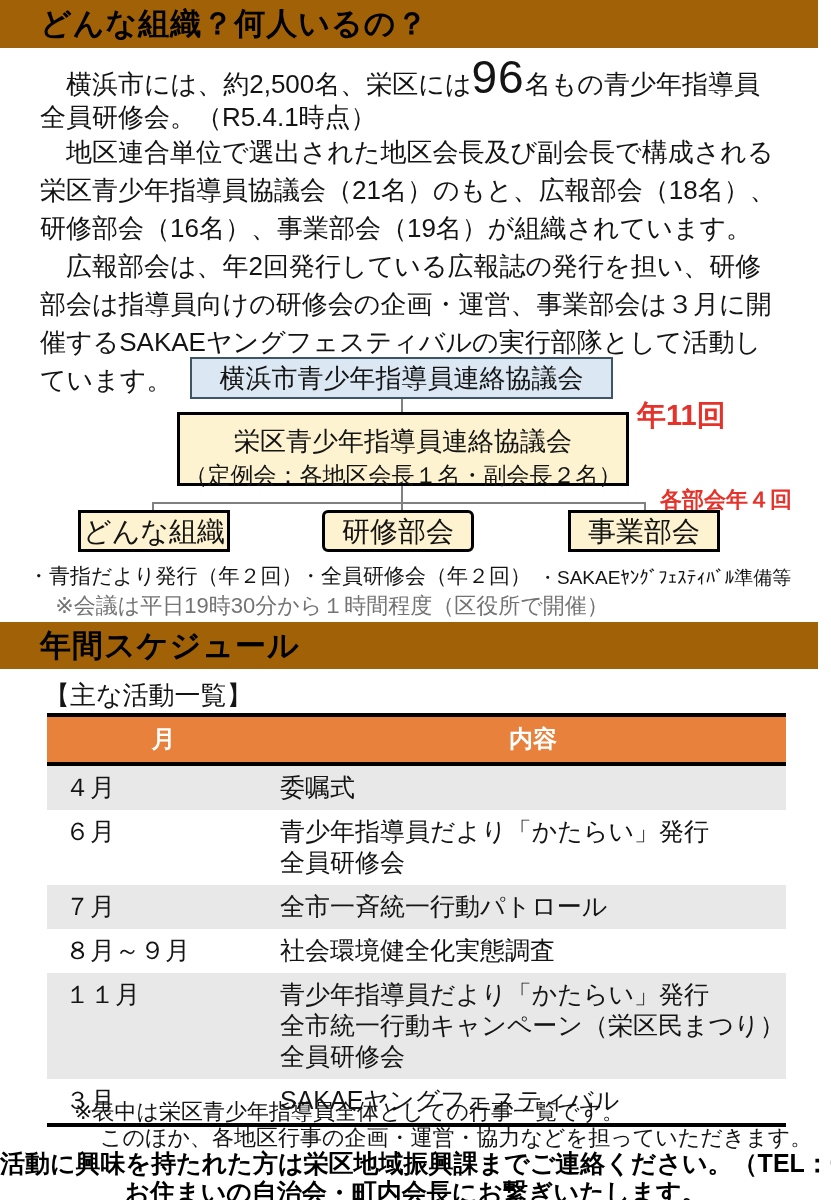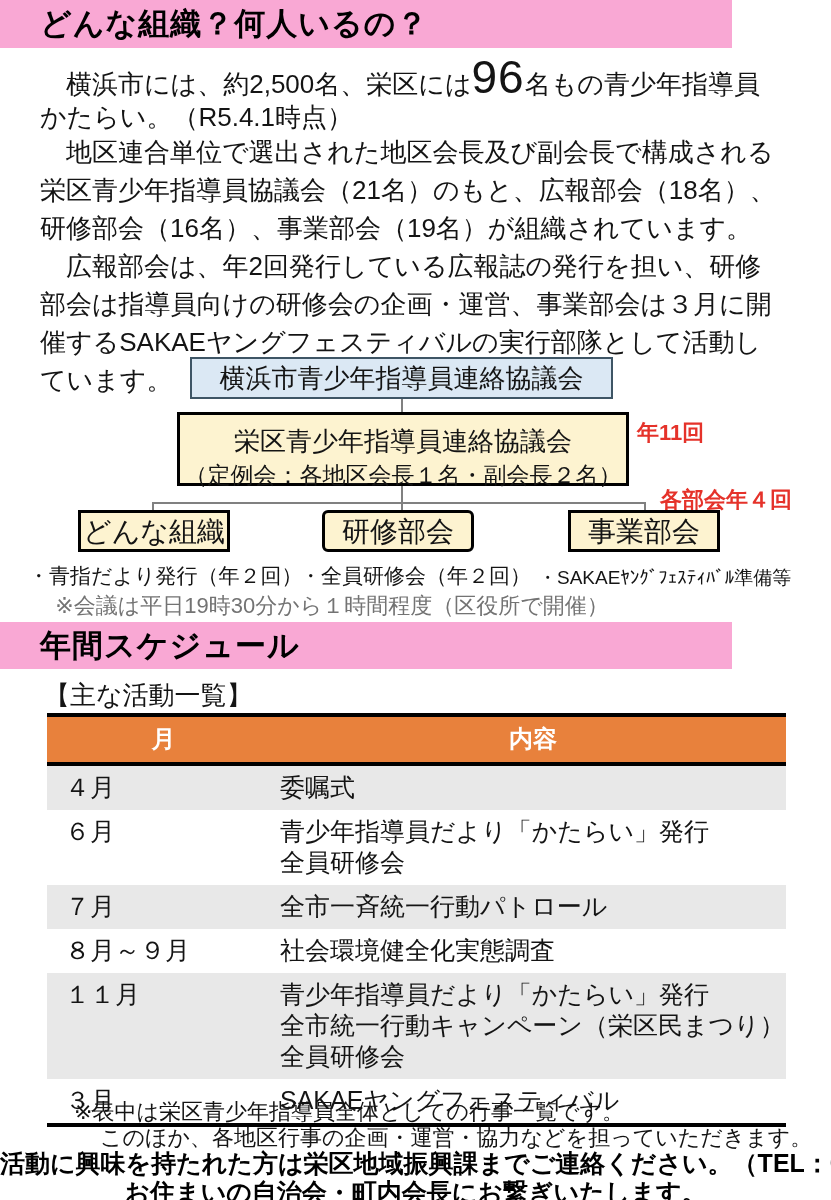--- a/index.html
+++ b/index.html
@@ -2,21 +2,21 @@
 <html lang="ja"><head>
 <meta charset="utf-8">
 <style>
   html,body { margin:0; padding:0; background:#fff; }
   .page {
     position:relative; width:831px; height:1200px; background:#ffffff;
     font-family:"Liberation Sans","DejaVu Sans",sans-serif; color:#141414;
     overflow:hidden;
   }
   
-  .band { position:absolute; left:0; width:732px; background:#f9a8d4; }
+  .band { position:absolute; left:0; width:818px; background:#a16207; }
   .band1 { top:0; height:48px; }
   .band2 { top:622px; height:47px; }
   .band-title {
     position:absolute; left:40px; top:50%; transform:translateY(-50%);
     font-size:31px; font-weight:bold; color:#000; letter-spacing:1px; white-space:nowrap;
   }
   
   .bline {
     position:absolute; left:40px; width:772px; height:40px;
     font-size:26px; line-height:38px; white-space:nowrap; color:#141414;
@@ -64,39 +64,39 @@
 
 <div class="page">
 
   <div class="band band1">
     <div class="band-title">どんな組織？何人いるの？</div>
   </div>
 
   <div class="bline" style="top:54px;">
     <span>　横浜市には、約2,500名、栄区には</span><span class="big-num">96</span><span>名もの青少年指導員</span>
   </div>
-  <div class="bline" style="top:98px;">かたらい。（R5.4.1時点）</div>
+  <div class="bline" style="top:98px;">全員研修会。（R5.4.1時点）</div>
 
   <div class="bline" style="top:133px;">　地区連合単位で選出された地区会長及び副会長で構成される</div>
   <div class="bline" style="top:171px;">栄区青少年指導員協議会（21名）のもと、広報部会（18名）、</div>
   <div class="bline" style="top:209px;">研修部会（16名）、事業部会（19名）が組織されています。</div>
 
   <div class="bline" style="top:247px;">　広報部会は、年2回発行している広報誌の発行を担い、研修</div>
   <div class="bline" style="top:285px;">部会は指導員向けの研修会の企画・運営、事業部会は３月に開</div>
   <div class="bline" style="top:323px;">催するSAKAEヤングフェスティバルの実行部隊として活動し</div>
   <div class="bline" style="top:361px; width:200px;">ています。</div>
 
   <div class="obox obox-top">横浜市青少年指導員連絡協議会</div>
   <div class="conn" style="left:401px; top:399px; width:2px; height:13px;"></div>
 
   <div class="obox obox-mid">
     <div>栄区青少年指導員連絡協議会</div>
     <div class="sub">（定例会：各地区会長１名・副会長２名）</div>
   </div>
-  <div class="red-note" style="left:637px; top:418px; font-size:22px;">年11回</div>
+  <div class="red-note" style="left:637px; top:396px; font-size:29px;">年11回</div>
 
   <div class="conn" style="left:401px; top:486px; width:2px; height:17px;"></div>
   <div class="conn" style="left:152px; top:502px; width:494px; height:2px;"></div>
   <div class="conn" style="left:152px; top:502px; width:2px; height:8px;"></div>
   <div class="conn" style="left:401px; top:502px; width:2px; height:8px;"></div>
   <div class="conn" style="left:644px; top:502px; width:2px; height:8px;"></div>
   <div class="red-note" style="left:660px; top:485px; font-size:22px;">各部会年４回</div>
 
   <div class="obox obox-child child1">どんな組織</div>
   <div class="obox obox-child child2">研修部会</div>

